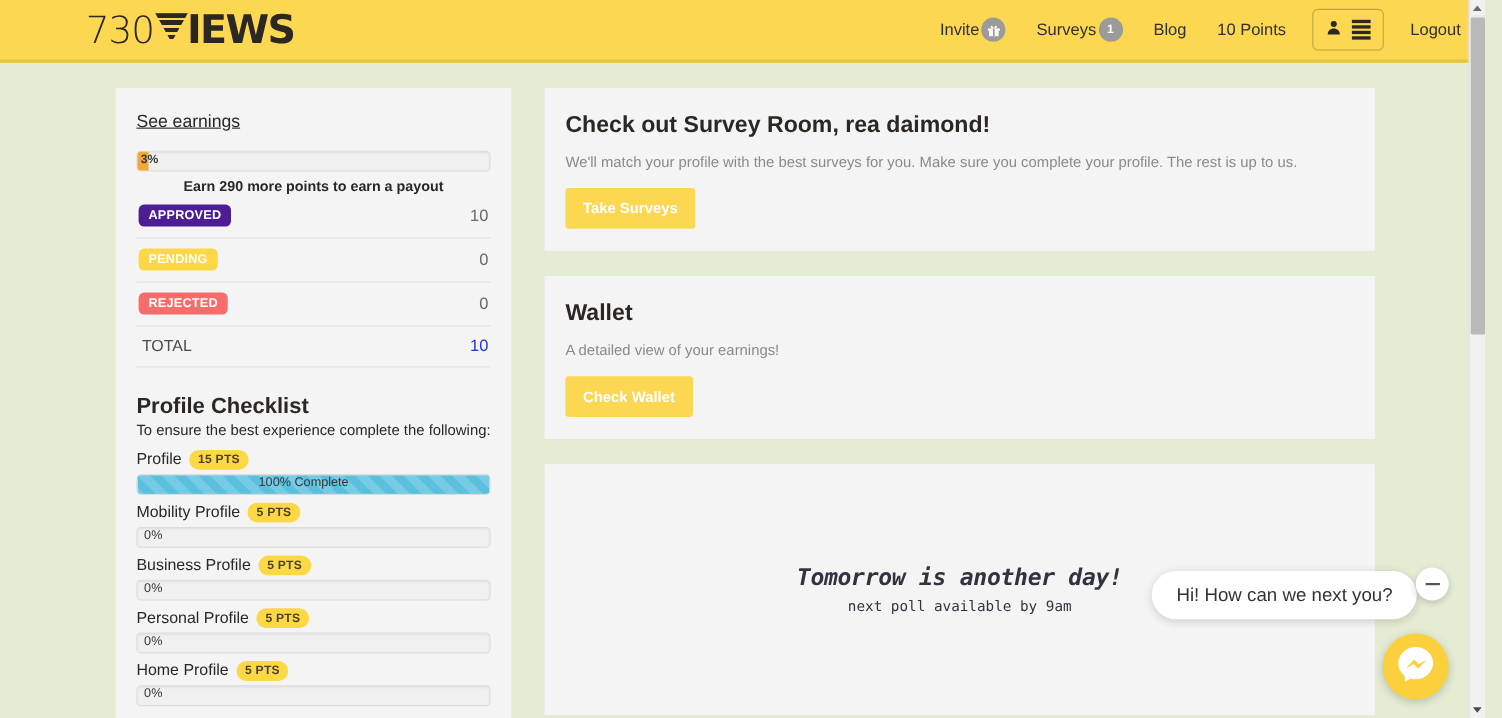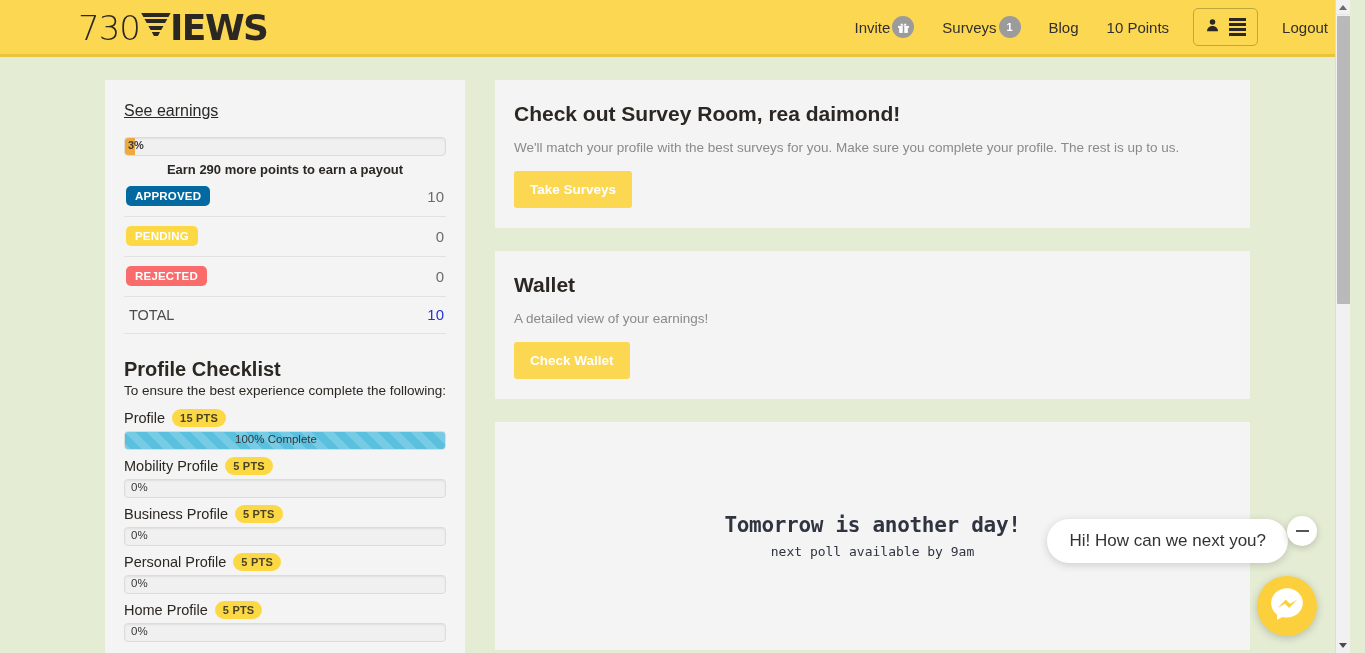--- a/index.html
+++ b/index.html
@@ -280,20 +280,21 @@
     align-items: center;
     justify-content: center;
     padding: 0;
   }
   .poll-head {
     font-family: "DejaVu Sans Mono", monospace;
     font-size: 21px;
     font-weight: bold;
     color: #2f3440;
     letter-spacing: -.3px;
+    font-style: italic;
   }
   .poll-sub {
     font-family: "DejaVu Sans Mono", monospace;
     font-size: 13px;
     color: #2f3440;
     margin-top: 7px;
   }
 
   
   #chat-bubble {
@@ -424,21 +425,21 @@
         <div class="payout-wrap">
           <div class="payout-track">
             <div class="payout-fill" id="payout-fill" style="width: 3%;"></div>
             <div class="payout-label">3%</div>
           </div>
           <div class="payout-note">Earn 290 more points to earn a payout</div>
         </div>
 
         <div id="points-rows">
             <div class="points-row">
-              <span class="pill" style="background: #0369a1;">APPROVED</span>
+              <span class="pill" style="background: #4c1d95;">APPROVED</span>
               <span class="points-val">10</span>
             </div>
             <div class="points-row">
               <span class="pill" style="background: rgb(252, 217, 68);">PENDING</span>
               <span class="points-val">0</span>
             </div>
             <div class="points-row">
               <span class="pill" style="background: rgb(250, 107, 107);">REJECTED</span>
               <span class="points-val">0</span>
             </div>

